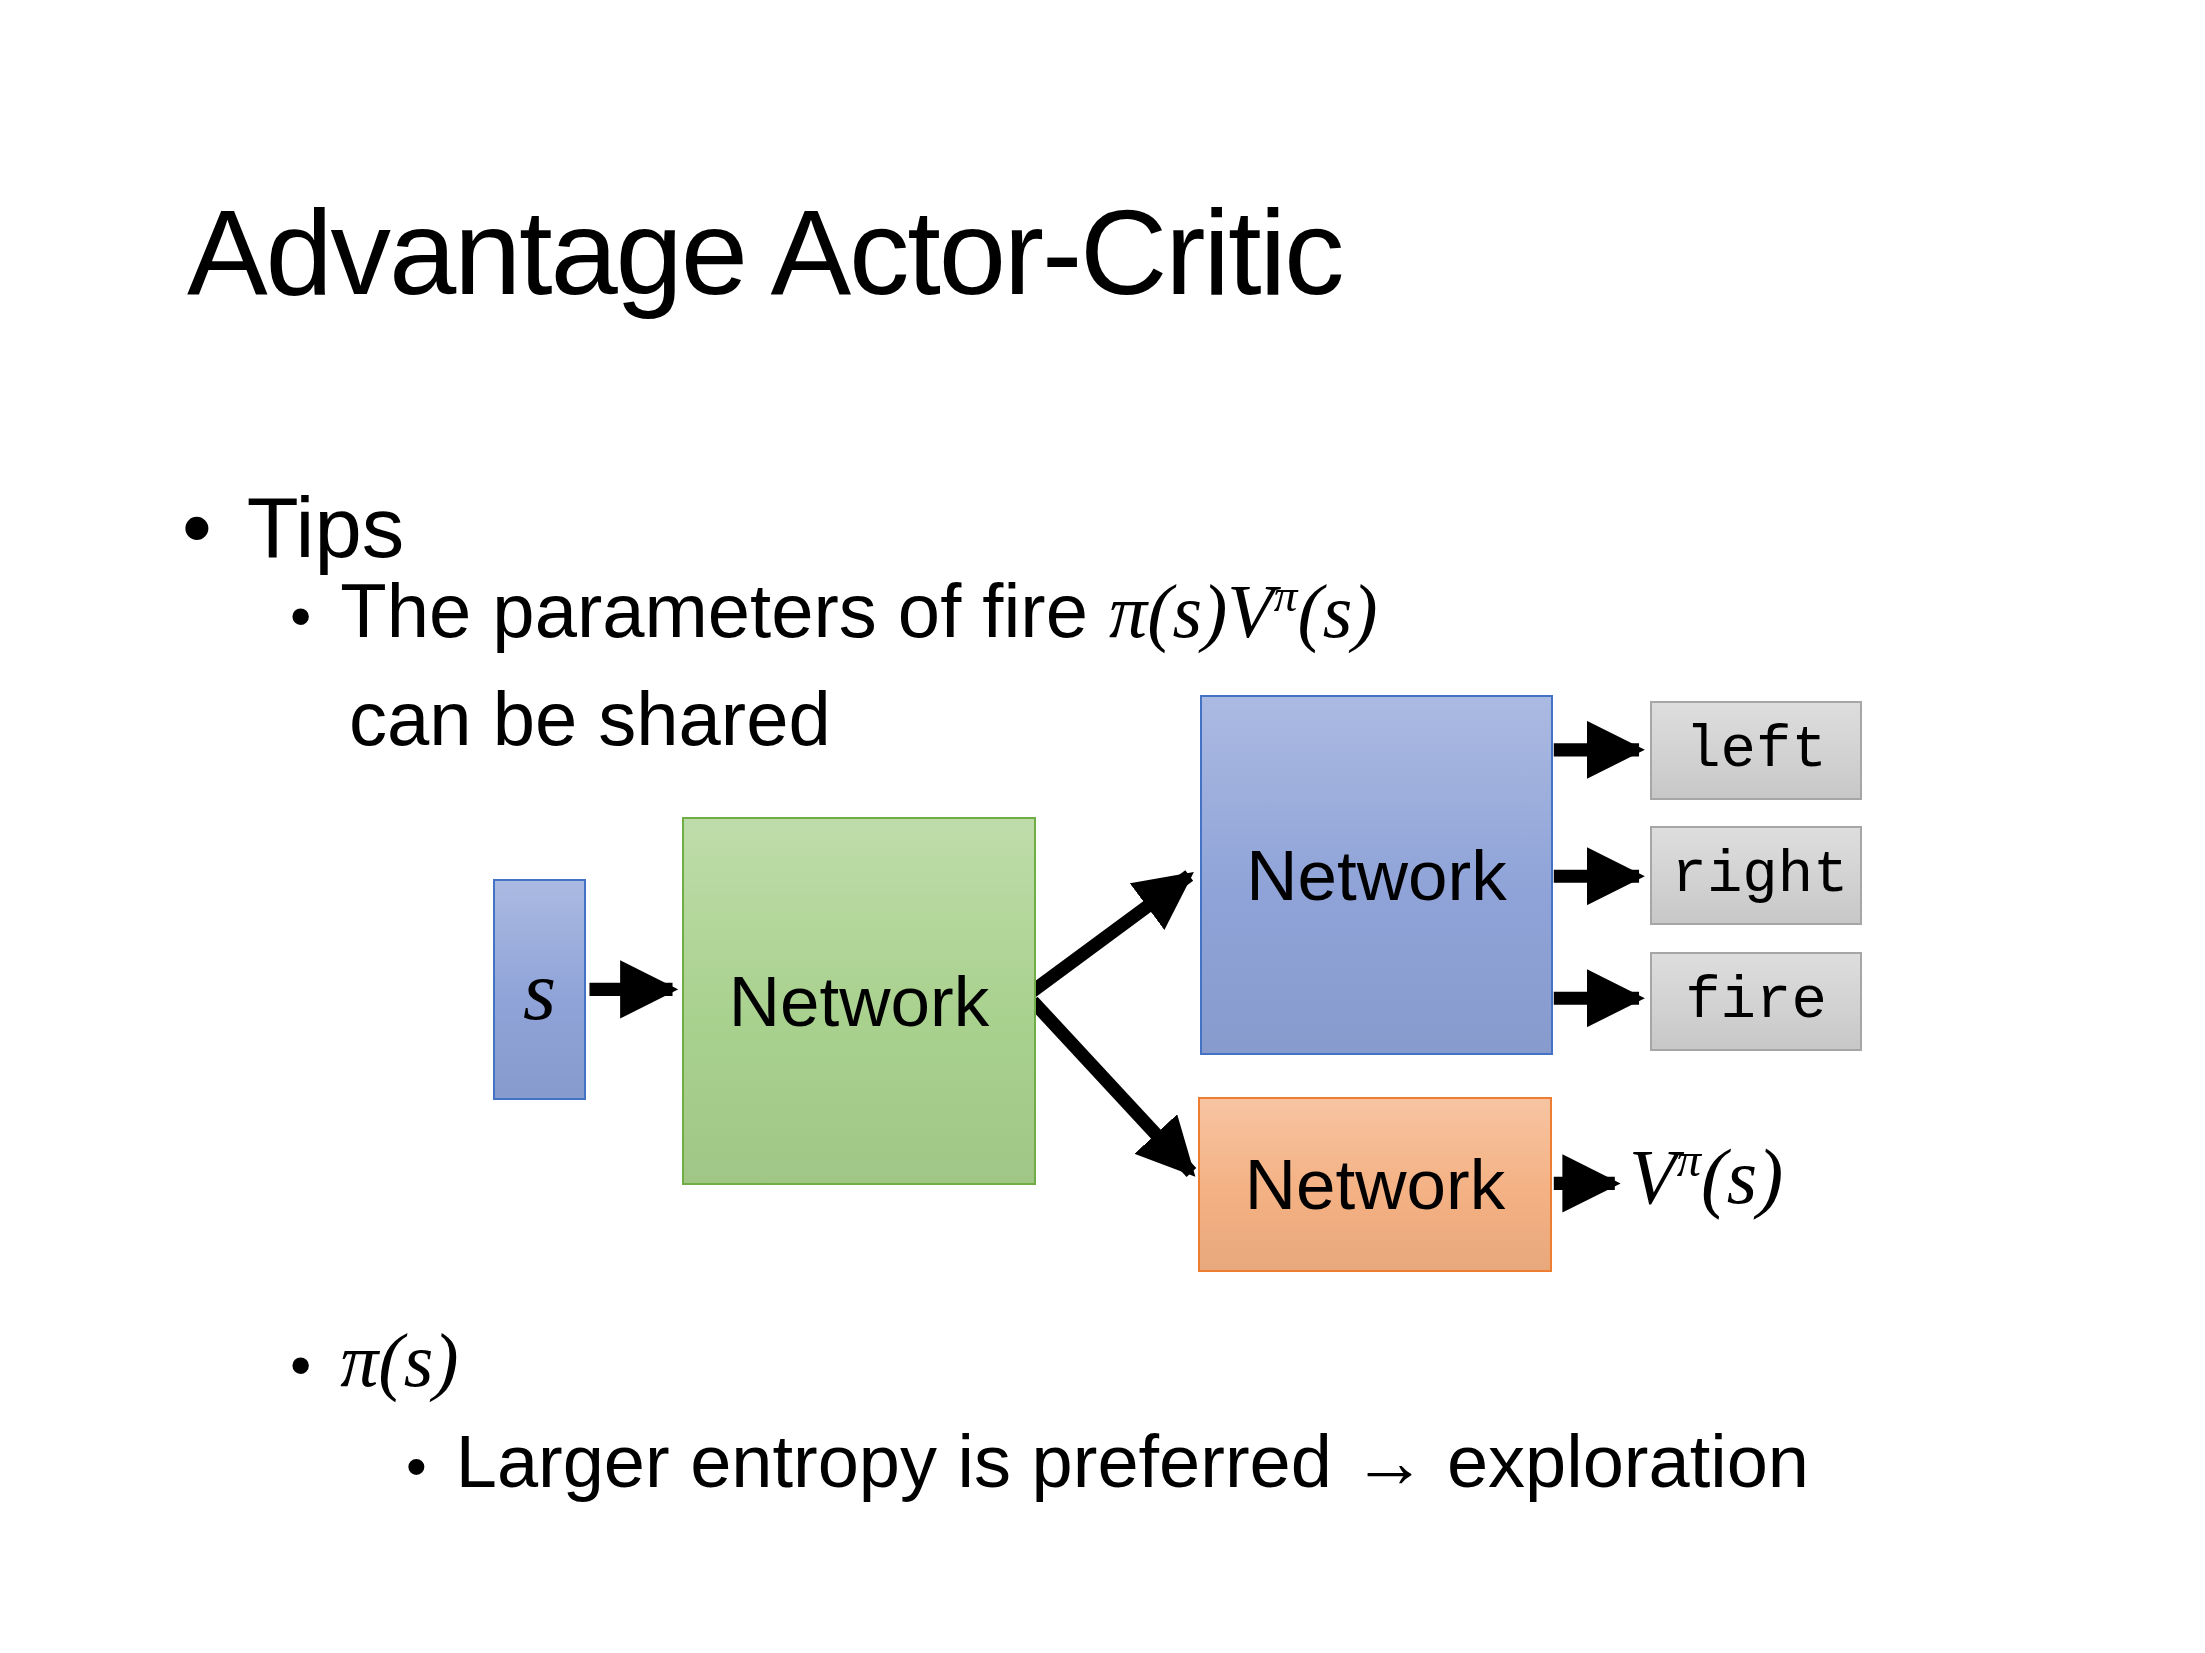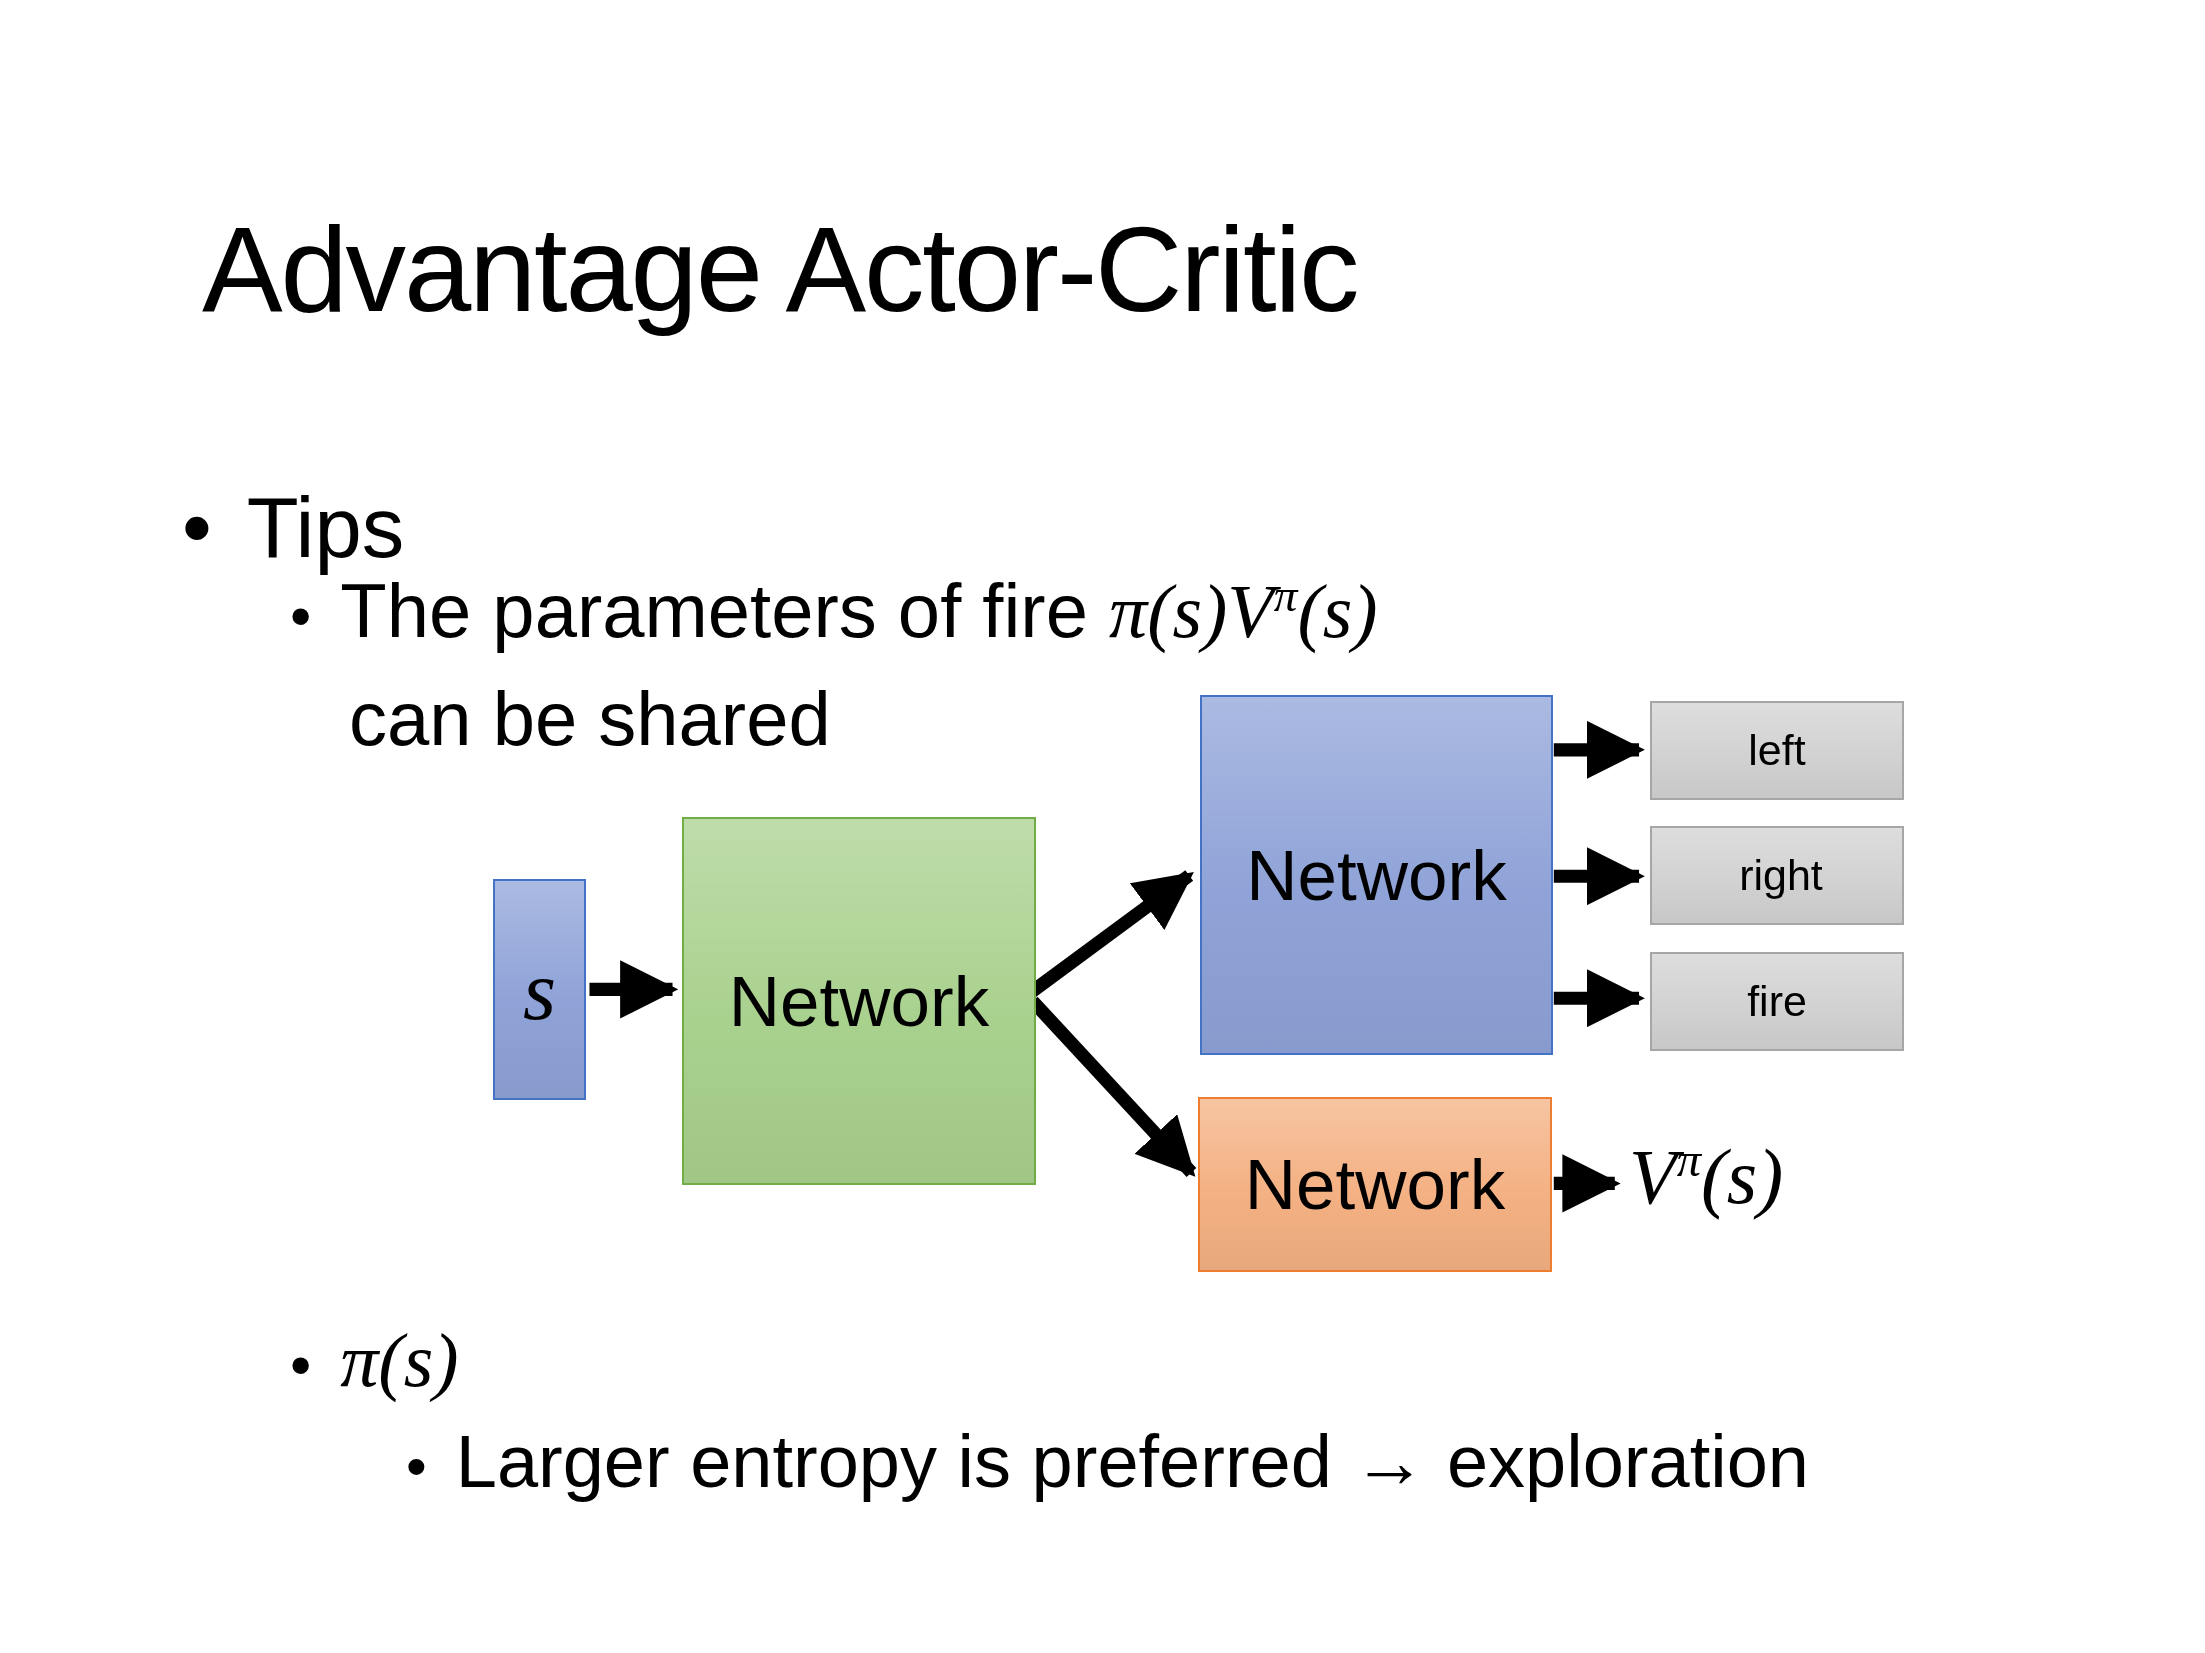--- a/index.html
+++ b/index.html
@@ -4,22 +4,22 @@
 <style>
   html,body{margin:0;padding:0;}
   body{
     width:2205px;height:1654px;position:relative;overflow:hidden;
     background:#ffffff;color:#000;
     font-family:"Liberation Sans",sans-serif;
   }
   .slide{position:absolute;inset:0;}
 
   .title{
-    position:absolute;left:202px;top:182px;
-    font-size:121px;letter-spacing:-2.2px;font-weight:400;white-space:nowrap;margin-top:17px;
+    position:absolute;left:187px;top:182px;
+    font-size:121px;letter-spacing:-2.2px;font-weight:400;white-space:nowrap;
   }
 
   .line{position:absolute;display:flex;align-items:baseline;white-space:pre;}
   .dot{font-family:"Liberation Sans",sans-serif;}
 
   .l-tips{left:182px;top:479px;font-size:85px;}
   .l-tips .dot{margin-right:35px;}
 
   .l-param{left:290px;top:567px;font-size:76px;}
   .l-param .dot{margin-right:29px;font-size:0.8em;}
@@ -42,22 +42,22 @@
   .box{
     position:absolute;box-sizing:border-box;border:2.9px solid;
     display:flex;align-items:center;justify-content:center;
     background-image:linear-gradient(rgba(255,255,255,0.25),rgba(255,255,255,0) 55%,rgba(0,0,0,0.05));
   }
   #state{left:493px;top:879px;width:93px;height:221px;font-size:85px;}
   #shared{left:682px;top:817px;width:354px;height:368px;font-size:71px;}
   #actor{left:1200px;top:695px;width:353px;height:360px;font-size:71px;}
   #critic{left:1198px;top:1097px;width:354px;height:175px;font-size:71px;}
   .action{
-    left:1650px;width:254px;height:99px;
-    font-family:Liberation Sans, sans-serif;font-size:43px;
+    left:1650px;width:212px;height:99px;
+    font-family:Liberation Mono, monospace;font-size:59px;
   }
   #act-left{top:701px;}
   #act-right{top:826px;}
   #act-fire{top:952px;}
 
   .vout{
     position:absolute;left:1629px;top:1132px;
     font-size:78px;white-space:nowrap;
   }
 </style>

